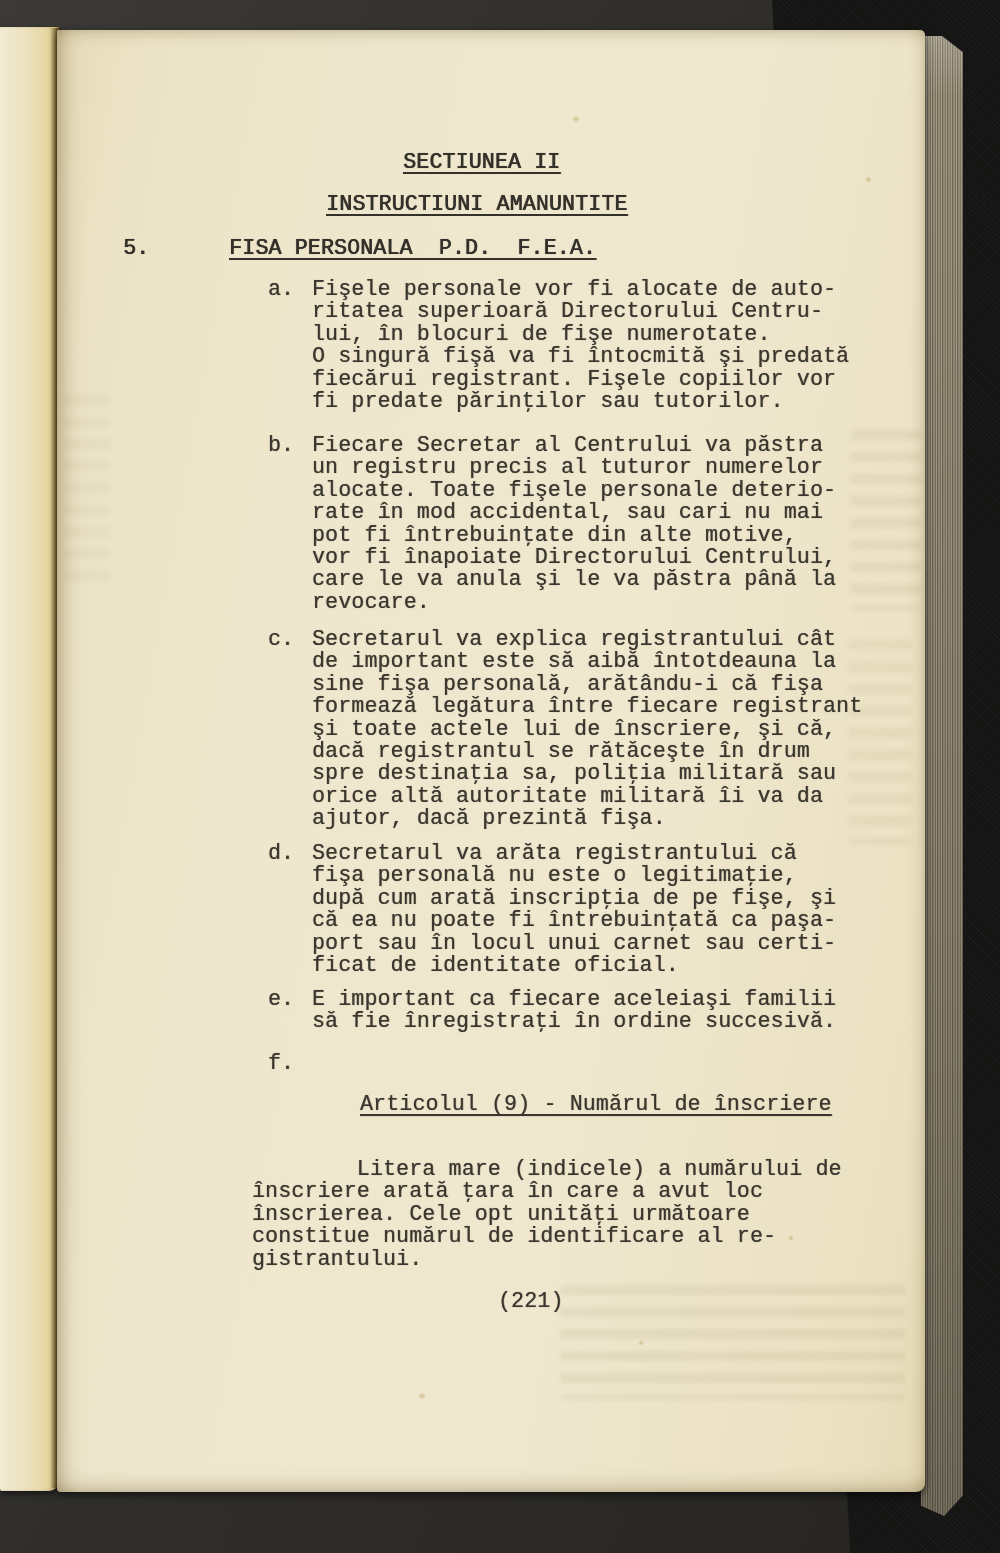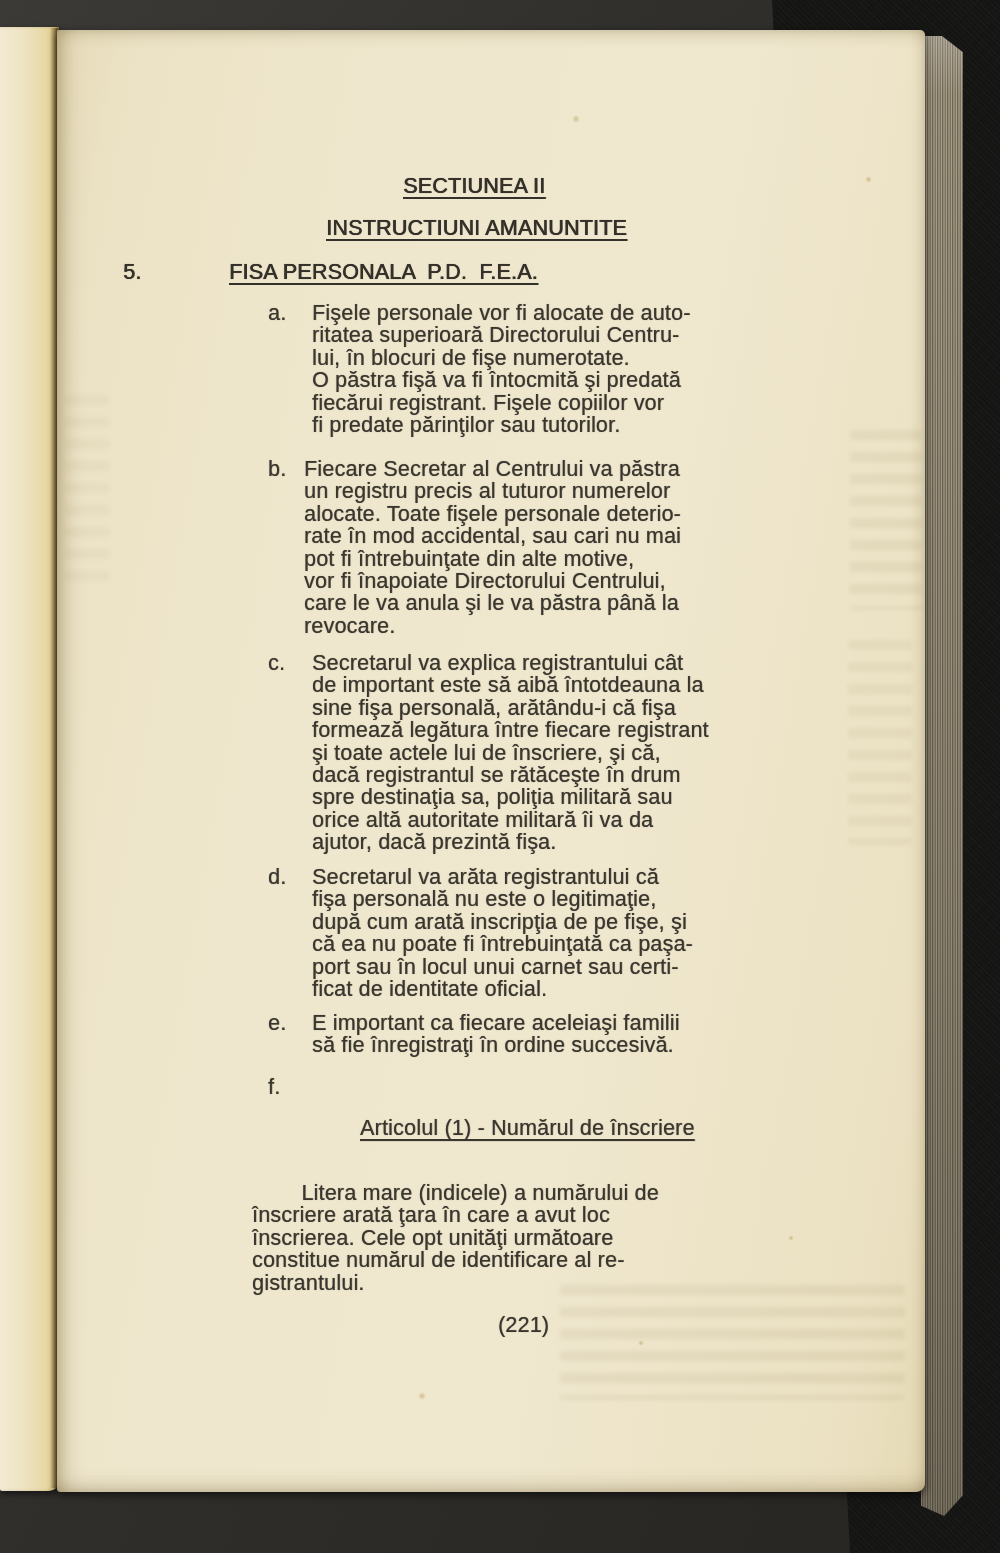--- a/index.html
+++ b/index.html
@@ -52,25 +52,24 @@
     box-shadow:
       inset 14px 0 26px -14px rgba(110,85,35,.55),
       inset -10px 0 18px -12px rgba(110,90,50,.35),
       inset 0 -12px 24px -14px rgba(110,90,50,.45),
       inset 0 12px 20px -16px rgba(110,90,50,.35),
       0 3px 9px rgba(0,0,0,.6);
     z-index:4;
   }
   .t{
     position:absolute;white-space:pre;
-    font-family:Liberation Sans, sans-serif;
+    font-family:Liberation Mono, monospace;
     font-size:21.5px;line-height:22.4px;letter-spacing:.2px;
     color:#3a362e;
     text-shadow:.5px .2px 0 rgba(58,54,46,.5), 0 0 1.2px rgba(58,54,46,.35);
-    margin-top:24px;
   }
   .head{
     color:#34302a;
     text-shadow:.7px 0 0 currentColor, 0 0 1px rgba(50,45,38,.5);
   }
   .u{
     text-decoration:underline;
     text-decoration-thickness:1.9px;
     text-underline-offset:4px;
   }
@@ -112,26 +111,26 @@
 
     <div class="t head u" style="left:346px;top:121px">SECTIUNEA II</div>
     <div class="t head u" style="left:269px;top:163px">INSTRUCTIUNI AMANUNTITE</div>
     <div class="t head" style="left:66px;top:207px">5.</div>
     <div class="t head u" style="left:172px;top:207px">FISA PERSONALA  P.D.  F.E.A.</div>
 
     <div class="t" style="left:211px;top:248px">a.</div>
     <div class="t" style="left:255px;top:248px">Fişele personale vor fi alocate de auto-
 ritatea superioară Directorului Centru-
 lui, în blocuri de fişe numerotate.
-O păstra fişă va fi întocmită şi predată
+O singură fişă va fi întocmită şi predată
 fiecărui registrant. Fişele copiilor vor
 fi predate părinţilor sau tutorilor.</div>
 
     <div class="t" style="left:211px;top:404px">b.</div>
-    <div class="t" style="left:247px;top:404px">Fiecare Secretar al Centrului va păstra
+    <div class="t" style="left:255px;top:404px">Fiecare Secretar al Centrului va păstra
 un registru precis al tuturor numerelor
 alocate. Toate fişele personale deterio-
 rate în mod accidental, sau cari nu mai
 pot fi întrebuinţate din alte motive,
 vor fi înapoiate Directorului Centrului,
 care le va anula şi le va păstra până la
 revocare.</div>
 
     <div class="t" style="left:211px;top:598px">c.</div>
     <div class="t" style="left:255px;top:598px">Secretarul va explica registrantului cât
@@ -151,21 +150,21 @@
 că ea nu poate fi întrebuinţată ca paşa-
 port sau în locul unui carnet sau certi-
 ficat de identitate oficial.</div>
 
     <div class="t" style="left:211px;top:958px">e.</div>
     <div class="t" style="left:255px;top:958px">E important ca fiecare aceleiaşi familii
 să fie înregistraţi în ordine succesivă.</div>
 
     <div class="t" style="left:211px;top:1022px">f.</div>
 
-    <div class="t u" style="left:303px;top:1063px">Articolul (1) - Numărul de înscriere</div>
+    <div class="t u" style="left:303px;top:1063px">Articolul (9) - Numărul de înscriere</div>
     <div class="t" style="left:195px;top:1128px">        Litera mare (indicele) a numărului de
 înscriere arată ţara în care a avut loc
 înscrierea. Cele opt unităţi următoare
 constitue numărul de identificare al re-
 gistrantului.</div>
 
     <div class="t" style="left:441px;top:1260px">(221)</div>
   </div>
 </div>
 

